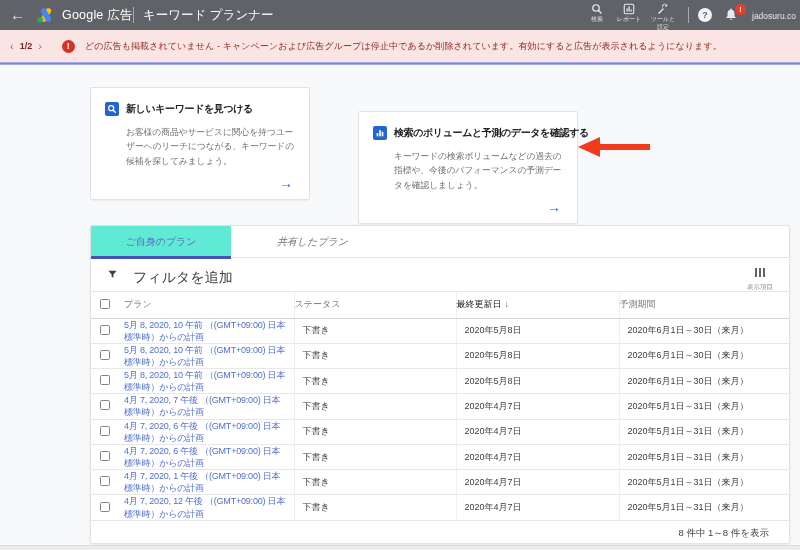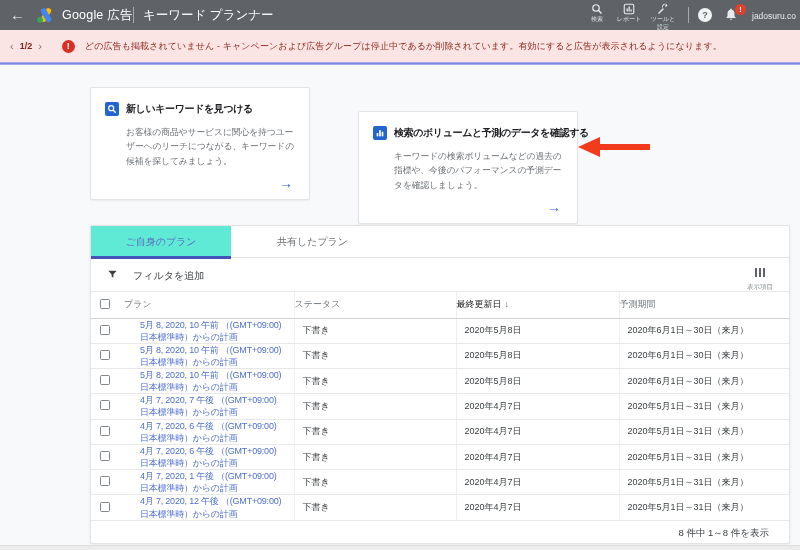--- a/index.html
+++ b/index.html
@@ -45,41 +45,41 @@
 
   
   .annot-arrow { position:absolute; left:576px; top:134px; }
 
   
   .panel { position:absolute; left:90px; top:225px; width:700px; height:319px; background:#fff; border:1px solid #e3e3e3; border-radius:2px; box-shadow:0 1px 3px rgba(0,0,0,.08); }
   .tabs { height:32px; border-bottom:1px solid #e4e4e4; display:flex; }
   .tab { height:32px; display:flex; align-items:center; justify-content:center; font-size:10px; cursor:pointer; position:relative; }
   .tab-own { width:140px; background:#5eead4; color:#5d6bc7; }
   .tab-own::after { content:""; position:absolute; left:0; bottom:-1px; width:100%; height:3px; background:#4453b8; }
-  .tab-shared { width:163px; color:#6f7377; }
+  .tab-shared { width:163px; color:#6f7377;font-style:italic; }
 
   .filter-row { height:34px; border-bottom:1px solid #e8e8e8; position:relative; }
   .funnel { position:absolute; left:16px; top:11px; cursor:pointer; }
-  .filter-label { position:absolute; left:42px; top:11px; font-size:10px; color:#3c4043; cursor:pointer;text-align:right; }
+  .filter-label { position:absolute; left:42px; top:11px; font-size:14px; color:#3c4043; cursor:pointer;text-align:right; }
   .columns-ctl { position:absolute; right:12px; top:5px; width:34px; text-align:center; cursor:pointer; }
   .col-icon { display:inline-block; }
   .col-icon i { display:inline-block; width:2.5px; height:9px; background:#5f6368; margin:0 .8px; }
   .columns-label { display:block; font-size:6.5px; color:#80868b; margin-top:2px; }
 
   table.plans { width:100%; border-collapse:collapse; table-layout:fixed; }
   table.plans th, table.plans td { font-weight:normal; text-align:left; vertical-align:middle; }
   th.h { height:26px; font-size:9px; color:#70757a; border-bottom:1px solid #d2d2d2; padding-left:0; }
   th.h-check, td.c-check { width:33px; padding-left:9px; }
   th.h-plan, td.c-plan { padding-left:0; }
   th.h-updated { color:#202124; font-weight:bold; }
   .sort-arrow { font-weight:normal; color:#5f6368; font-size:9px; margin-left:3px; }
   td { height:25px; border-bottom:1px solid #e8e8e8; font-size:9px; color:#3c4043; padding-left:8px; }
   td.c-status, td.c-updated, td.c-period, th.h-status, th.h-updated, th.h-period { border-left:1px solid #efefef; }
   td.c-plan { padding-right:8px; }
-  a.plan-link { color:#4f6fd0; text-decoration:none; line-height:1.35; display:block; letter-spacing:-.2px;margin-left:16px; }
+  a.plan-link { color:#4f6fd0; text-decoration:none; line-height:1.35; display:block; letter-spacing:-.2px; }
   .cbox { display:inline-block; width:10px; height:10px; border:1.5px solid #80868b; border-radius:1.5px; cursor:pointer; }
   .tfoot { height:26px; display:flex; align-items:center; justify-content:flex-end; padding-right:20px; font-size:9.5px; color:#3c4043; }
 
   .bottom-strip { position:absolute; left:0; top:545px; width:800px; height:5px; background:#ececec; border-top:1px solid #dcdcdc; }
 </style>
 </head>
 <body>
 
 <div id="screen">
 

